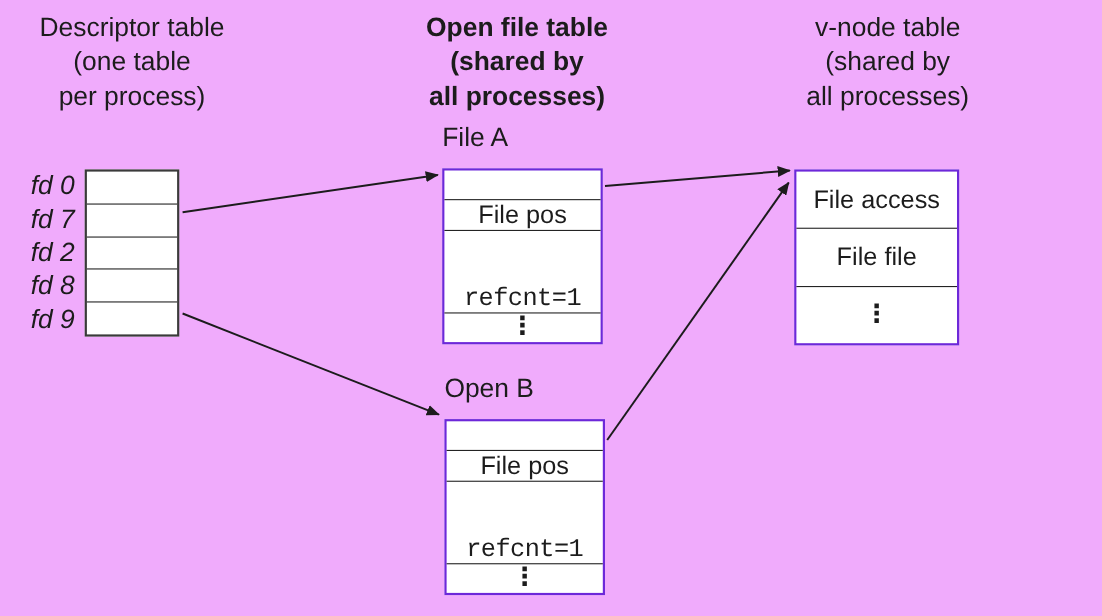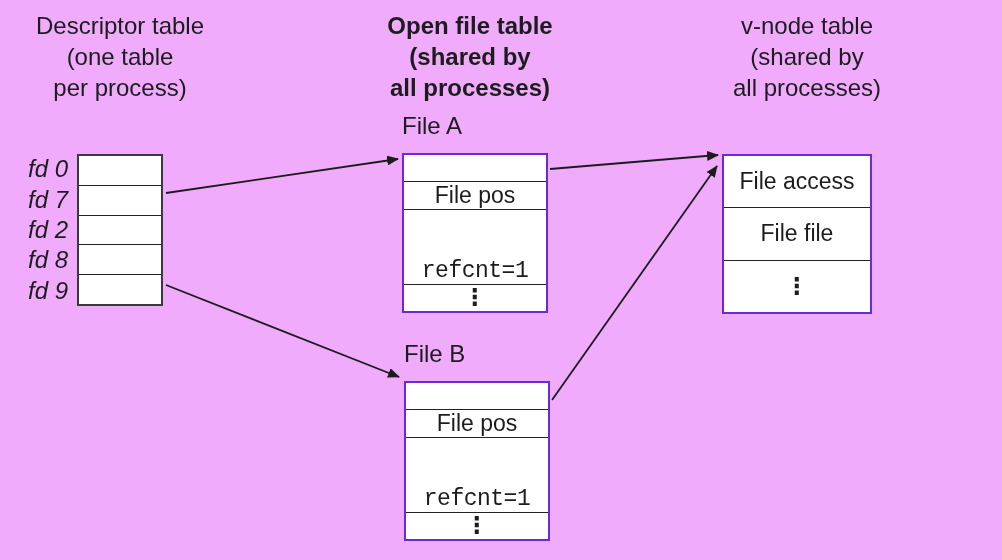--- a/index.html
+++ b/index.html
@@ -171,21 +171,21 @@
   </div>
 
   <div class="sub-title title-file-a">File A</div>
   <div class="ftable table-file-a">
     <div class="cell"></div>
     <div class="cell">File pos</div>
     <div class="cell cell-mono">refcnt=1</div>
     <div class="cell cell-dots">⋮</div>
   </div>
 
-  <div class="sub-title title-file-b">File B</div>
+  <div class="sub-title title-file-b">Open B</div>
   <div class="ftable table-file-b">
     <div class="cell"></div>
     <div class="cell">File pos</div>
     <div class="cell cell-mono">refcnt=1</div>
     <div class="cell cell-dots">⋮</div>
   </div>
 
   <div class="ftable table-vnode">
     <div class="cell">File access</div>
     <div class="cell">File file</div>

